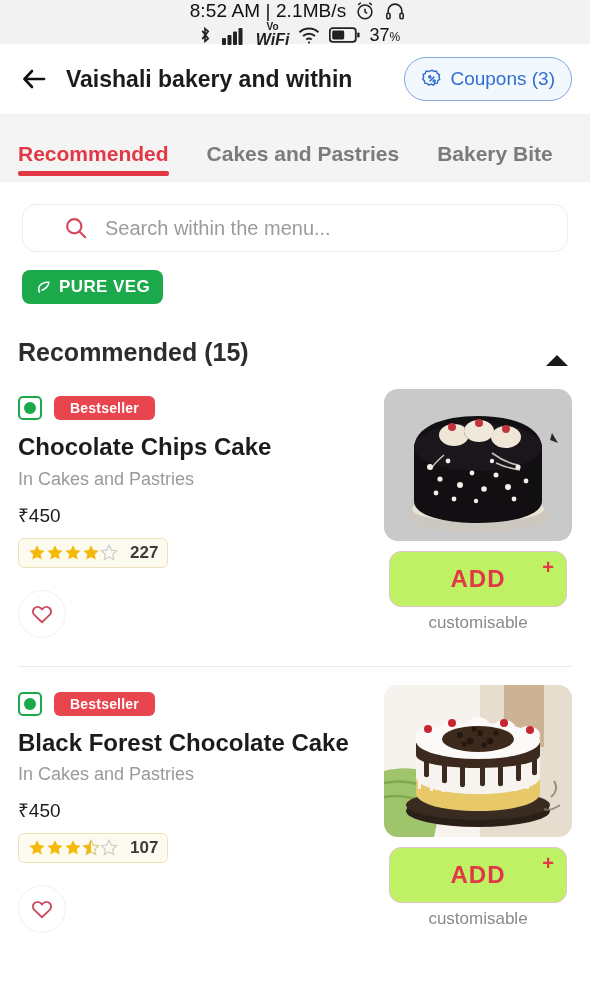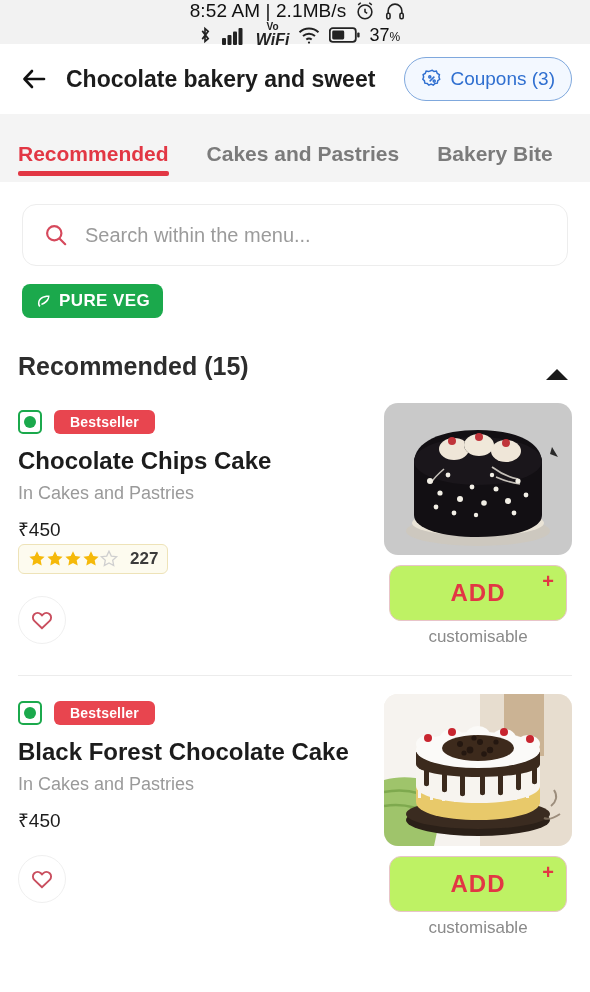--- a/index.html
+++ b/index.html
@@ -60,22 +60,22 @@
   }
   .tab.active { color: #e23744; }
   .tab.active::after {
     content: ""; position: absolute; left: 0; right: 0; bottom: 6px;
     height: 5px; background: #e23744; border-radius: 2px;
   }
 
   
   .search-wrap { padding: 22px 22px 0 22px; background: #fff; }
   .search-box {
-    height: 62px; border: 1.5px solid #ededed; border-radius: 14px;
-    display: flex; align-items: center; gap: 16px; padding: 0 20px;
+    height: 48px; border: 1.5px solid #ededed; border-radius: 14px;
+    display: flex; align-items: center; gap: 16px; padding: 0 40px;
     background: #fff;
   }
   .search-input {
     border: none; outline: none; flex: 1;
     font-size: 20px; color: #9b9b9b;
     font-family: "Liberation Sans", sans-serif;
     background: transparent;
   }
   .search-input::placeholder { color: #9b9b9b; }
 
@@ -121,21 +121,21 @@
   }
   .item-name {
     font-size: 24px; font-weight: bold; color: #1c1c1c;
     margin-top: 12px; line-height: 1.15;
   }
   .item-cat { font-size: 18px; color: #9a9a9a; margin-top: 8px; }
   .item-price { font-size: 19px; color: #1c1c1c; margin-top: 12px; }
   .rating-pill {
     display: inline-flex; align-items: center; gap: 8px;
     background: #fdfbef; border: 1px solid #eee3b8; border-radius: 6px;
-    padding: 4px 9px; margin-top: 2px;
+    padding: 4px 9px; margin-top: 10px;
   }
   .stars { display: inline-flex; line-height: 0; }
   .rating-count { font-size: 17px; color: #3b3b3b; font-weight: 600; }
   .fav-btn {
     width: 48px; height: 48px; border-radius: 50%;
     border: 1.5px solid #f0f0f0; background: #fff;
     display: flex; align-items: center; justify-content: center;
     margin-top: 22px; cursor: pointer;
   }
 
@@ -227,21 +227,21 @@
     </div>
   </div>
 
   <div class="header">
     <span class="back-arrow">
       <svg width="32" height="32" viewBox="0 0 32 32" fill="none" stroke="#111" stroke-width="2.6" stroke-linecap="round" stroke-linejoin="round">
         <path d="M26 16H7"></path>
           <path d="M14 8 6.5 16 14 24"></path>
       </svg>
     </span>
-    <div class="title">Chocolate bakery and sweet</div>
+    <div class="title">Vaishali bakery and within</div>
     <div class="coupons-btn">
       <span style="line-height:0;">
         <svg width="22" height="22" viewBox="0 0 24 24" fill="none" stroke="#2f6fd0" stroke-width="1.6">
           <path d="M12 2.4l2.2 1.5 2.6-.5 1 2.5 2.3 1.3-.6 2.6.9 2.5-2.1 1.6-.5 2.6-2.6.3-1.8 1.9-2.4-1.1-2.4 1.1-1.8-1.9-2.6-.3-.5-2.6L2 12.3l.9-2.5-.6-2.6 2.3-1.3 1-2.5 2.6.5z"></path>
           <path d="M9.4 14.6l5.2-5.2"></path>
           <circle cx="9.6" cy="9.7" r="1.15"></circle>
             <circle cx="14.4" cy="14.3" r="1.15"></circle>
         </svg>
       </span>
       <span>Coupons (3)</span>
@@ -372,20 +372,45 @@
     <div class="item-left">
       <div class="badge-row">
         <span class="veg-mark">
           <span class="veg-dot"></span>
         </span>
         <span class="bestseller">Bestseller</span>
       </div>
       <div class="item-name">Black Forest Chocolate Cake</div>
       <div class="item-cat">In Cakes and Pastries</div>
       <div class="item-price">₹450</div>
+      <div class="rating-pill">
+        <span class="stars">
+          <svg width="94" height="18" viewBox="0 0 94 18">
+            <defs>
+              <g id="s2">
+                  <path d="M9 1.2l2.3 4.9 5.3.6-3.9 3.6 1 5.3L9 12.9 4.3 15.6l1-5.3L1.4 6.7l5.3-.6z"></path>
+                </g>
+              <clipPath id="halfclip">
+                  <rect x="0" y="0" width="9" height="18"></rect>
+                </clipPath>
+            </defs>
+            <use href="#s2" x="0" fill="#f5b90a"></use>
+            <use href="#s2" x="18" fill="#f5b90a"></use>
+            <use href="#s2" x="36" fill="#f5b90a"></use>
+            <g transform="translate(54,0)">
+              <use href="#s2" fill="none" stroke="#d8c98e" stroke-width="1.2"></use>
+              <g clip-path="url(#halfclip)">
+                  <use href="#s2" fill="#f5b90a"></use>
+                </g>
+            </g>
+            <use href="#s2" x="72" fill="none" stroke="#cfcfcf" stroke-width="1.3"></use>
+          </svg>
+        </span>
+        <span class="rating-count">107</span>
+      </div>
       <div class="fav-btn">
         <span style="line-height:0;">
           <svg width="24" height="24" viewBox="0 0 24 24" fill="none" stroke="#c94e5e" stroke-width="1.9">
             <path d="M12 20.3 4.3 12.9a4.6 4.6 0 0 1 0-6.6 4.7 4.7 0 0 1 6.6 0l1.1 1.1 1.1-1.1a4.7 4.7 0 0 1 6.6 0 4.6 4.6 0 0 1 0 6.6z"></path>
           </svg>
         </span>
       </div>
     </div>
     <div class="item-right">
       <div class="thumb">

